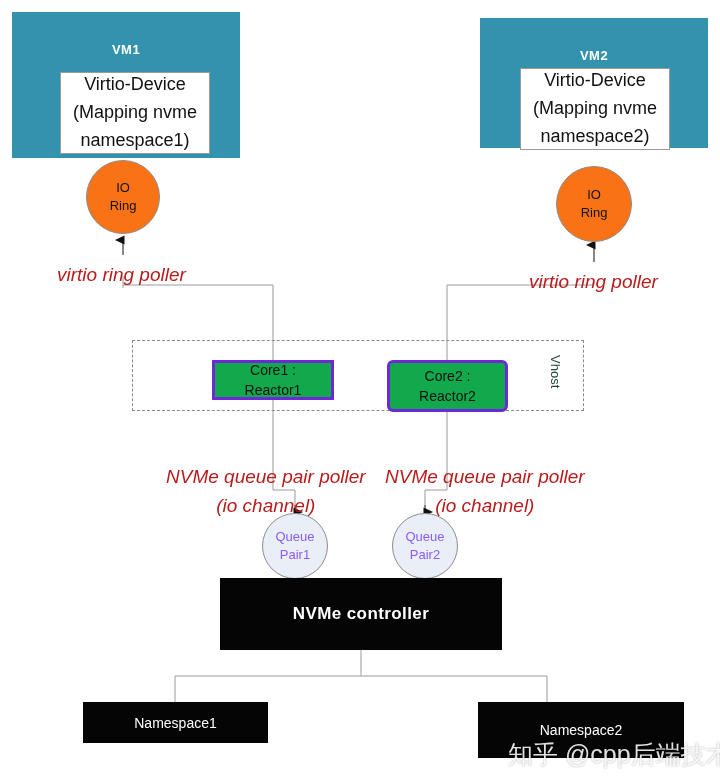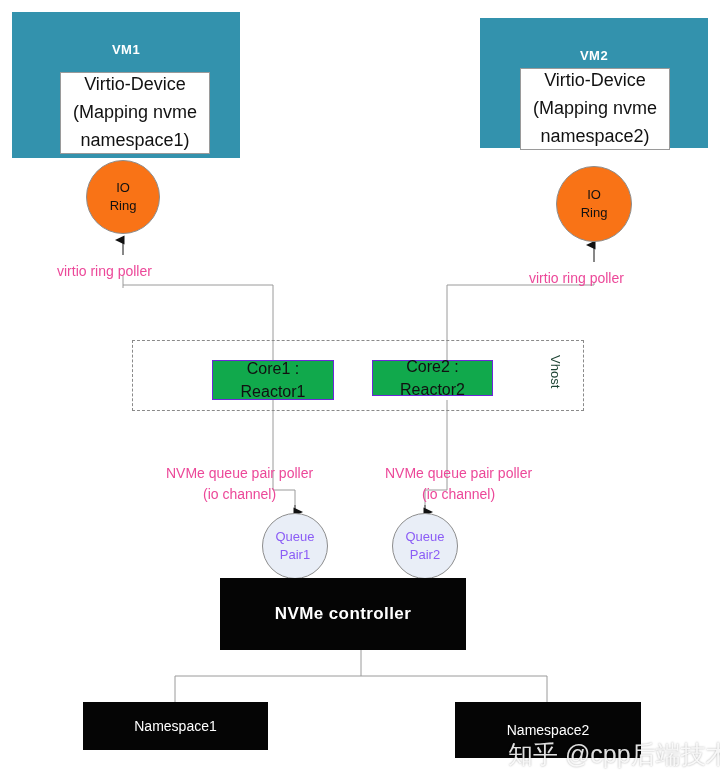--- a/index.html
+++ b/index.html
@@ -88,28 +88,28 @@
     color: #8b5cf6;
     font-size: 13px;
     line-height: 1.35;
     z-index: 3;
   }
 
   
   .core-box {
     position: absolute;
     background: #11a94c;
-    border: 1px solid #6d28d9;
+    border: 3px solid #6d28d9;
     box-sizing: border-box;
     display: flex;
     align-items: center;
     justify-content: center;
     text-align: center;
     color: #111111;
-    font-size: 16px;
+    font-size: 14px;
     line-height: 1.45;
     z-index: 2;
   }
 
   
   .vhost-region {
     position: absolute;
     border: 1px dashed #8a8a8a;
     box-sizing: border-box;
     background: transparent;
@@ -134,24 +134,25 @@
     text-align: center;
     color: #ffffff;
     z-index: 4;
   }
   .ctrl-label { font-size: 17px; font-weight: bold; letter-spacing: 0.4px; }
   .ns-label   { font-size: 14px; }
 
   
   .note {
     position: absolute;
-    color: #ec4899;
-    font-size: 14px;
+    color: #b91c1c;
+    font-size: 19px;
     line-height: 1.5;
     white-space: nowrap;
+    font-style: italic;
   }
   .note.center { text-align: center; }
 
   
   .watermark {
     position: absolute;
     color: rgba(255,255,255,0.88);
     font-size: 25px;
     white-space: nowrap;
     z-index: 6;
@@ -246,21 +247,21 @@
   <div class="vhost-region" style="left:132px; top:340px; width:452px; height:71px;"></div>
   <div class="vhost-label" style="left:563px; top:355px;">Vhost</div>
 
   <div class="core-box" style="left:212px; top:360px; width:122px; height:40px;">
     <div>
       <span>Core1 :</span><br>
       <span>Reactor1</span>
     </div>
   </div>
 
-  <div class="core-box" style="left:372px; top:360px; width:121px; height:36px;">
+  <div class="core-box" style="left:387px; top:360px; width:121px; height:52px;border-radius:6px;">
     <div>
       <span>Core2 :</span><br>
       <span>Reactor2</span>
     </div>
   </div>
 
   <div class="note center" style="left:166px; top:463px;">
     <span>NVMe queue pair poller</span><br>
     <span>(io channel)</span>
   </div>
@@ -277,27 +278,27 @@
     </div>
   </div>
 
   <div class="qp-circle" style="left:392px; top:513px; width:66px; height:66px;">
     <div>
       <span>Queue</span><br>
       <span>Pair2</span>
     </div>
   </div>
 
-  <div class="black-box" style="left:220px; top:578px; width:246px; height:72px;">
+  <div class="black-box" style="left:220px; top:578px; width:282px; height:72px;">
     <span class="ctrl-label">NVMe controller</span>
   </div>
 
-  <div class="black-box" style="left:83px; top:702px; width:185px; height:48px;">
+  <div class="black-box" style="left:83px; top:702px; width:185px; height:41px;">
     <span class="ns-label">Namespace1</span>
   </div>
 
-  <div class="black-box" style="left:455px; top:702px; width:186px; height:56px;">
+  <div class="black-box" style="left:478px; top:702px; width:206px; height:56px;">
     <span class="ns-label">Namespace2</span>
   </div>
 
   <div class="watermark" style="left:508px; top:738px;">知乎 @cpp后端技术</div>
 
 </div>
 
 </body></html>

